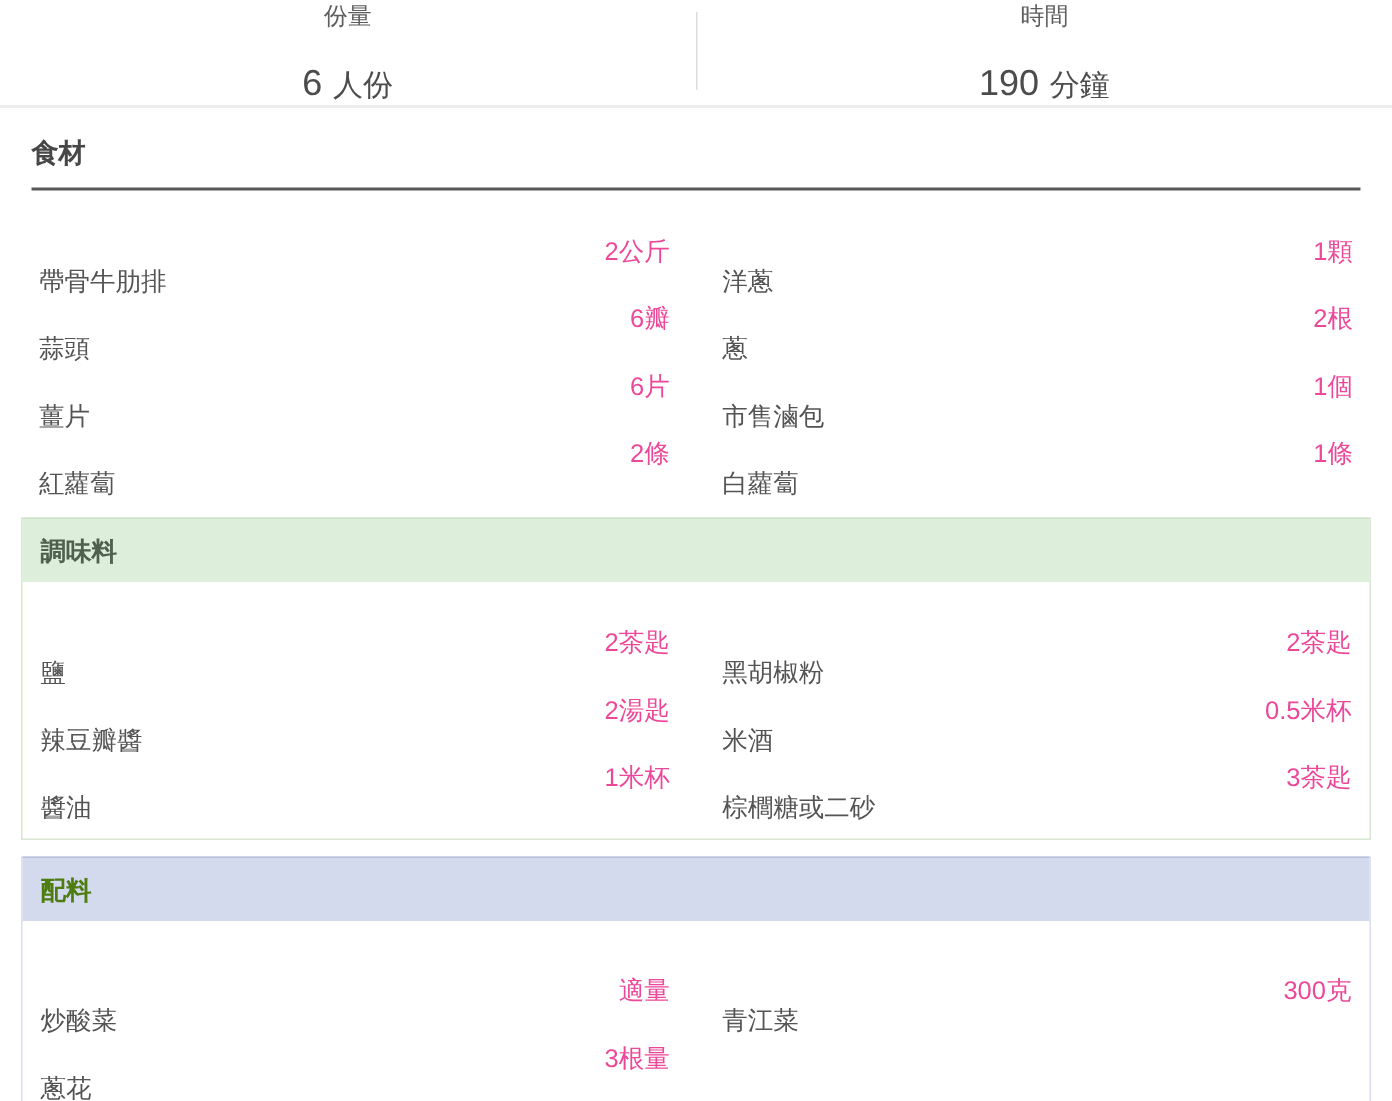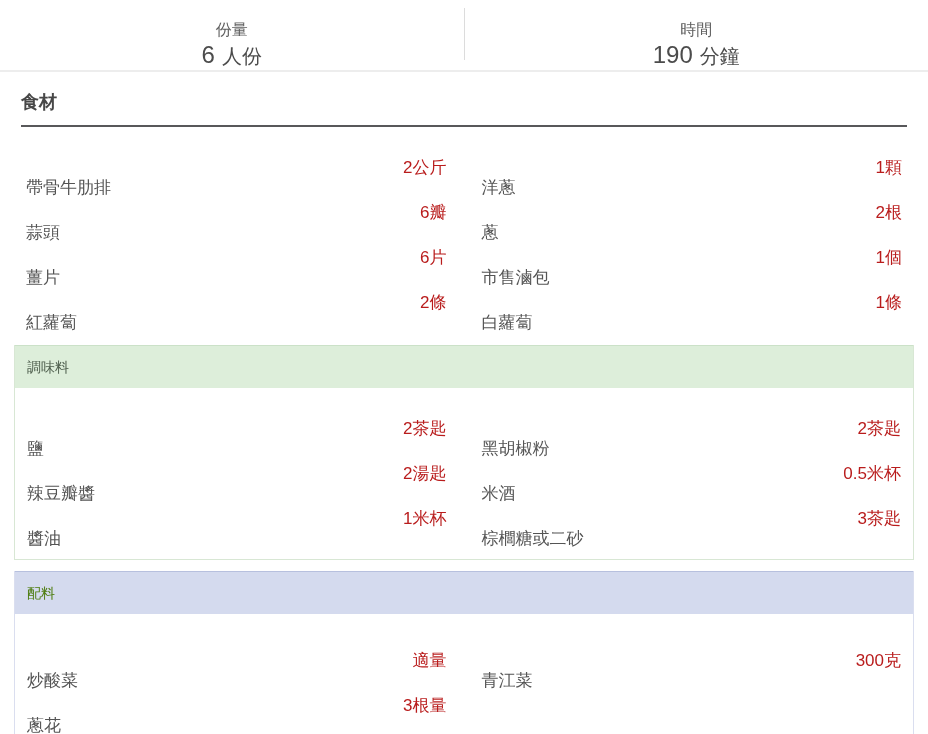--- a/index.html
+++ b/index.html
@@ -6,45 +6,45 @@
   html, body { margin: 0; padding: 0; }
   body {
     width: 928px; height: 734px; overflow: hidden;
     background: #ffffff;
     font-family: "Liberation Sans", sans-serif;
     color: #525252;
   }
 
   
   .meta { display: flex; height: 72px; border-bottom: 2px solid #ededed; }
-  .meta-cell { flex: 1; display: flex; flex-direction: column; align-items: center; justify-content: flex-end; padding-top: 2px; }
+  .meta-cell { flex: 1; display: flex; flex-direction: column; align-items: center; justify-content: space-between; padding-top: 2px; }
   .meta-divider { width: 1px; background: #dcdcdc; margin: 8px 0 10px; }
   .meta-label { font-size: 16px; color: #5e5e5e; line-height: 20px; }
   .meta-value { display: flex; align-items: baseline; gap: 7px; color: #4c4c4c; margin-top: 2px; }
   .meta-value .num { font-size: 24px; line-height: 26px; }
   .meta-value .unit { font-size: 20px; }
 
   
   .block-title {
     margin: 0 21px; padding: 20px 0 12px;
     font-size: 18px; font-weight: bold; color: #474747; line-height: 21px;
     border-bottom: 2px solid #58585a;
   }
   .plain-body { margin: 0 14px; padding: 18px 12px 12px; }
 
   
   .cols { display: flex; gap: 35px; }
   .col { flex: 1; min-width: 0; }
   .row { display: flex; justify-content: space-between; align-items: center; height: 45px; font-size: 17px; }
   .row .name { color: #545454; margin-top: 40px; }
-  .row .amount { color: #b91c1c; white-space: nowrap; margin-left: 40px; }
+  .row .amount { color: #ec4899; white-space: nowrap; margin-left: 40px; }
 
   
   .section { margin: 8px 14px 0; border: 1px solid #d8e7d4; border-top: none; }
-  .section-header { padding: 11px 12px 10px; font-size: 14px; line-height: 21px; border-top: 1px solid transparent; }
+  .section-header { padding: 11px 12px 10px; font-size: 17px; line-height: 21px; border-top: 1px solid transparent; font-weight: bold; }
   .section-body { padding: 18px 12px; }
 
   .section.green { border-color: #d8e7d4; }
   .section.green .section-header { background: #ddeeda; color: #50604f; border-top-color: #cbe1c8; }
 
   .section.purple { margin-top: 11px; border-color: #dadeef; }
   .section.purple .section-header { background: #d4daee; color: #4d7c0f; border-top-color: #b7c0de; }
   .section.purple .section-body { padding-top: 24px; }
 </style>
 </head>

